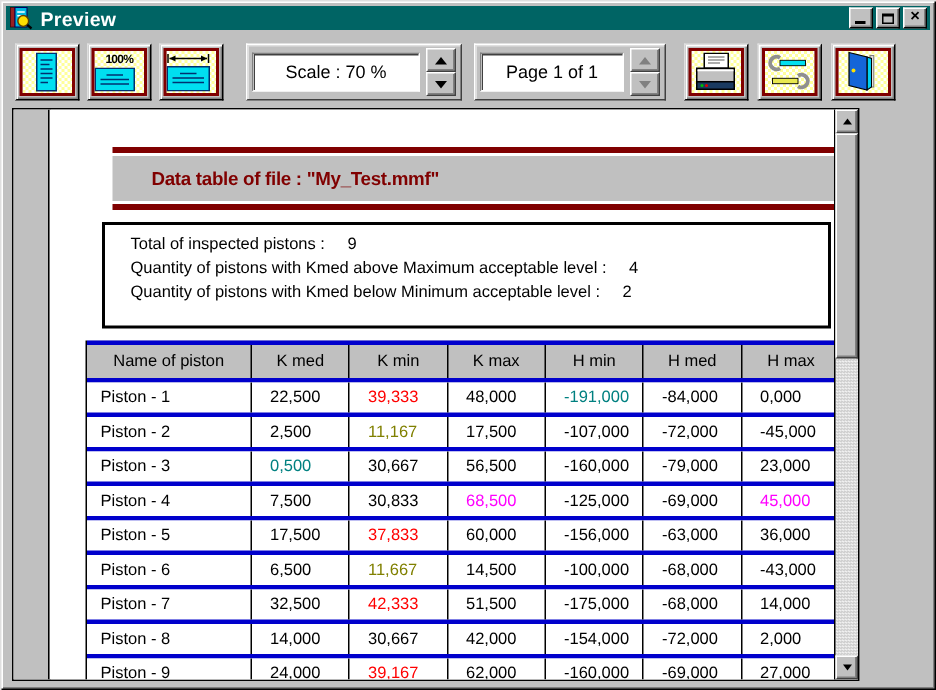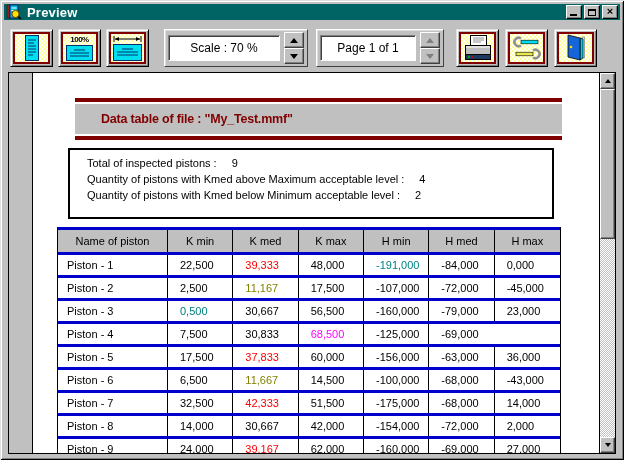--- a/index.html
+++ b/index.html
@@ -16,38 +16,38 @@
     box-shadow:inset -1px -1px 0 #808080;display:flex;align-items:center;justify-content:center;cursor:pointer;position:relative;}
   .glyph-min{position:absolute;left:3px;bottom:2px;width:7px;height:2px;background:#000;}
   .glyph-max{width:8px;height:7px;border:1px solid #000;border-top:2px solid #000;}
   .glyph-close{font-size:11px;font-weight:bold;color:#000;line-height:1;margin-top:-1px;}
   
   .toolbar{position:absolute;left:4px;top:27px;right:4px;height:42px;display:flex;align-items:center;padding-left:6px;}
   .tool-btn{width:43px;height:38px;background:#c0c0c0;border:1px solid;border-color:#dfdfdf #000 #000 #dfdfdf;
     box-shadow:inset 1px 1px 0 #fff, inset -1px -1px 0 #808080;padding:0;display:flex;align-items:center;justify-content:center;cursor:pointer;}
   .tool-inner{width:37px;height:32px;border:2px solid #800000;
     background:repeating-conic-gradient(#ffff9b 0% 25%, #ffffff 0% 50%) 0 0/4px 4px;
-    display:flex;flex-direction:column;align-items:center;justify-content:center;gap:1px;}
+    display:flex;flex-direction:column;justify-content:center;gap:1px;}
   .gap5{margin-left:5px;} .gap6{margin-left:6px;} .gap8{margin-left:8px;} .gap12{margin-left:12px;} .gap15{margin-left:15px;}
   .z100{font-size:8px;font-weight:bold;color:#000;letter-spacing:-0.5px;line-height:8px;}
   .ctl-group{height:38px;background:#c0c0c0;border:1px solid;border-color:#fff #404040 #404040 #fff;
     box-shadow:inset 1px 1px 0 #dfdfdf;display:flex;align-items:center;padding:0 3px;gap:4px;}
   .ctl-field{height:26px;background:#fff;border:1px solid;border-color:#808080 #fff #fff #808080;
     box-shadow:inset 1px 1px 0 #404040;display:flex;align-items:center;justify-content:center;font-size:12px;color:#000;}
   .scale-field{width:112px;} .page-field{width:96px;}
   .spinner{width:20px;display:flex;flex-direction:column;}
   .spin-btn{height:16px;background:#c0c0c0;border:1px solid;border-color:#fff #404040 #404040 #fff;
     box-shadow:inset -1px -1px 0 #808080;display:flex;align-items:center;justify-content:center;cursor:pointer;}
   .tri{width:0;height:0;border-left:4px solid transparent;border-right:4px solid transparent;}
   .tri.up{border-bottom:5px solid #000;} .tri.down{border-top:5px solid #000;}
   .disabled .tri.up{border-bottom-color:#808080;} .disabled .tri.down{border-top-color:#808080;}
   .sm .tri{border-left-width:3px;border-right-width:3px;}
   .sm .tri.up{border-bottom-width:4px;} .sm .tri.down{border-top-width:4px;}
   
-  .preview{position:absolute;left:8px;top:72px;width:608px;height:382px;border:1px solid #000;background:#fff;overflow:hidden;}
+  .preview{position:absolute;left:8px;top:72px;width:565px;height:382px;border:1px solid #000;background:#fff;overflow:hidden;}
   .gutter{position:absolute;left:0;top:0;bottom:0;width:24px;background:#c0c0c0;border-right:1px solid #000;}
   .pagearea{position:absolute;left:25px;top:0;bottom:0;right:16px;background:#fff;overflow:hidden;}
   .doc-header{position:absolute;left:41px;top:25px;width:487px;}
   .rule{height:4px;background:#800000;}
   .band{height:30px;background:#c0c0c0;display:flex;align-items:center;margin:2px 0;}
   .band span{margin-left:26px;color:#800000;font-weight:bold;font-size:12.5px;letter-spacing:-0.2px;}
   .summary-box{position:absolute;left:34px;top:75px;width:486px;height:71px;border:2px solid #000;background:#fff;padding:5px 0 0 17px;}
   .sum-line{height:16px;display:flex;align-items:center;font-size:11px;color:#000;}
   .sum-value{margin-left:15px;}
   
@@ -236,22 +236,22 @@
           </div>
           <div class="sum-line">
             <span>Quantity of pistons with Kmed below Minimum acceptable level :</span>
             <span class="sum-value">2</span>
           </div>
         </div>
 
       <div class="ptable">
         <div class="prow header">
             <div class="cell">Name of piston</div>
+            <div class="cell">K med</div>
             <div class="cell">K min</div>
-            <div class="cell">K med</div>
             <div class="cell">K max</div>
             <div class="cell">H min</div>
             <div class="cell">H med</div>
             <div class="cell">H max</div>
           </div>
         <div>
             <div class="prow">
               <div class="cell">Piston - 1</div>
               <div class="cell num" style="color: rgb(0, 0, 0);">22,500</div>
               <div class="cell num" style="color: rgb(255, 0, 0);">39,333</div>
@@ -278,20 +278,21 @@
               <div class="cell num" style="color: rgb(0, 0, 0);">-79,000</div>
               <div class="cell num" style="color: rgb(0, 0, 0);">23,000</div>
             </div>
             <div class="prow">
               <div class="cell">Piston - 4</div>
               <div class="cell num" style="color: rgb(0, 0, 0);">7,500</div>
               <div class="cell num" style="color: rgb(0, 0, 0);">30,833</div>
               <div class="cell num" style="color: rgb(255, 0, 255);">68,500</div>
               <div class="cell num" style="color: rgb(0, 0, 0);">-125,000</div>
               <div class="cell num" style="color: rgb(0, 0, 0);">-69,000</div>
+              <div class="cell num" style="color: rgb(255, 0, 255);">45,000</div>
             </div>
             <div class="prow">
               <div class="cell">Piston - 5</div>
               <div class="cell num" style="color: rgb(0, 0, 0);">17,500</div>
               <div class="cell num" style="color: rgb(255, 0, 0);">37,833</div>
               <div class="cell num" style="color: rgb(0, 0, 0); text-align: center;">60,000</div>
               <div class="cell num" style="color: rgb(0, 0, 0);">-156,000</div>
               <div class="cell num" style="color: rgb(0, 0, 0);">-63,000</div>
               <div class="cell num" style="color: rgb(0, 0, 0);">36,000</div>
             </div>

